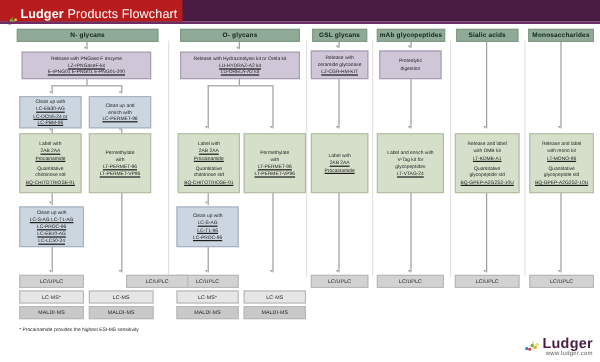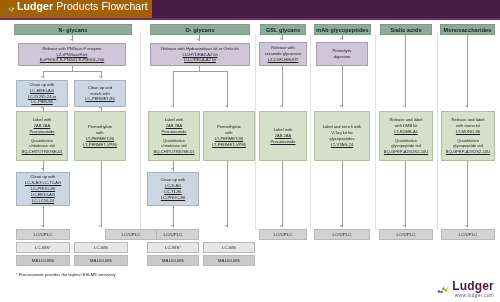--- a/index.html
+++ b/index.html
@@ -8,22 +8,22 @@
     background: #ffffff;
     font-family: "Liberation Sans", sans-serif;
     overflow: hidden;
     position: relative;
   }
 
   
   .titlebar {
     position: absolute; left: 0; top: 0;
     width: 152px; height: 18px;
-    background: #a16207;
-    display: flex; align-items: flex-start;
+    background: #b91c1c;
+    display: flex; align-items: flex-end;
     padding-left: 4px;
   }
   .titlebar-strip {
     position: absolute; left: 0; top: 0;
     width: 500px; height: 18px;
     background: #4a1b42;
     z-index: 0;
   }
   .title-logo {
     width: 11px; height: 9px;

